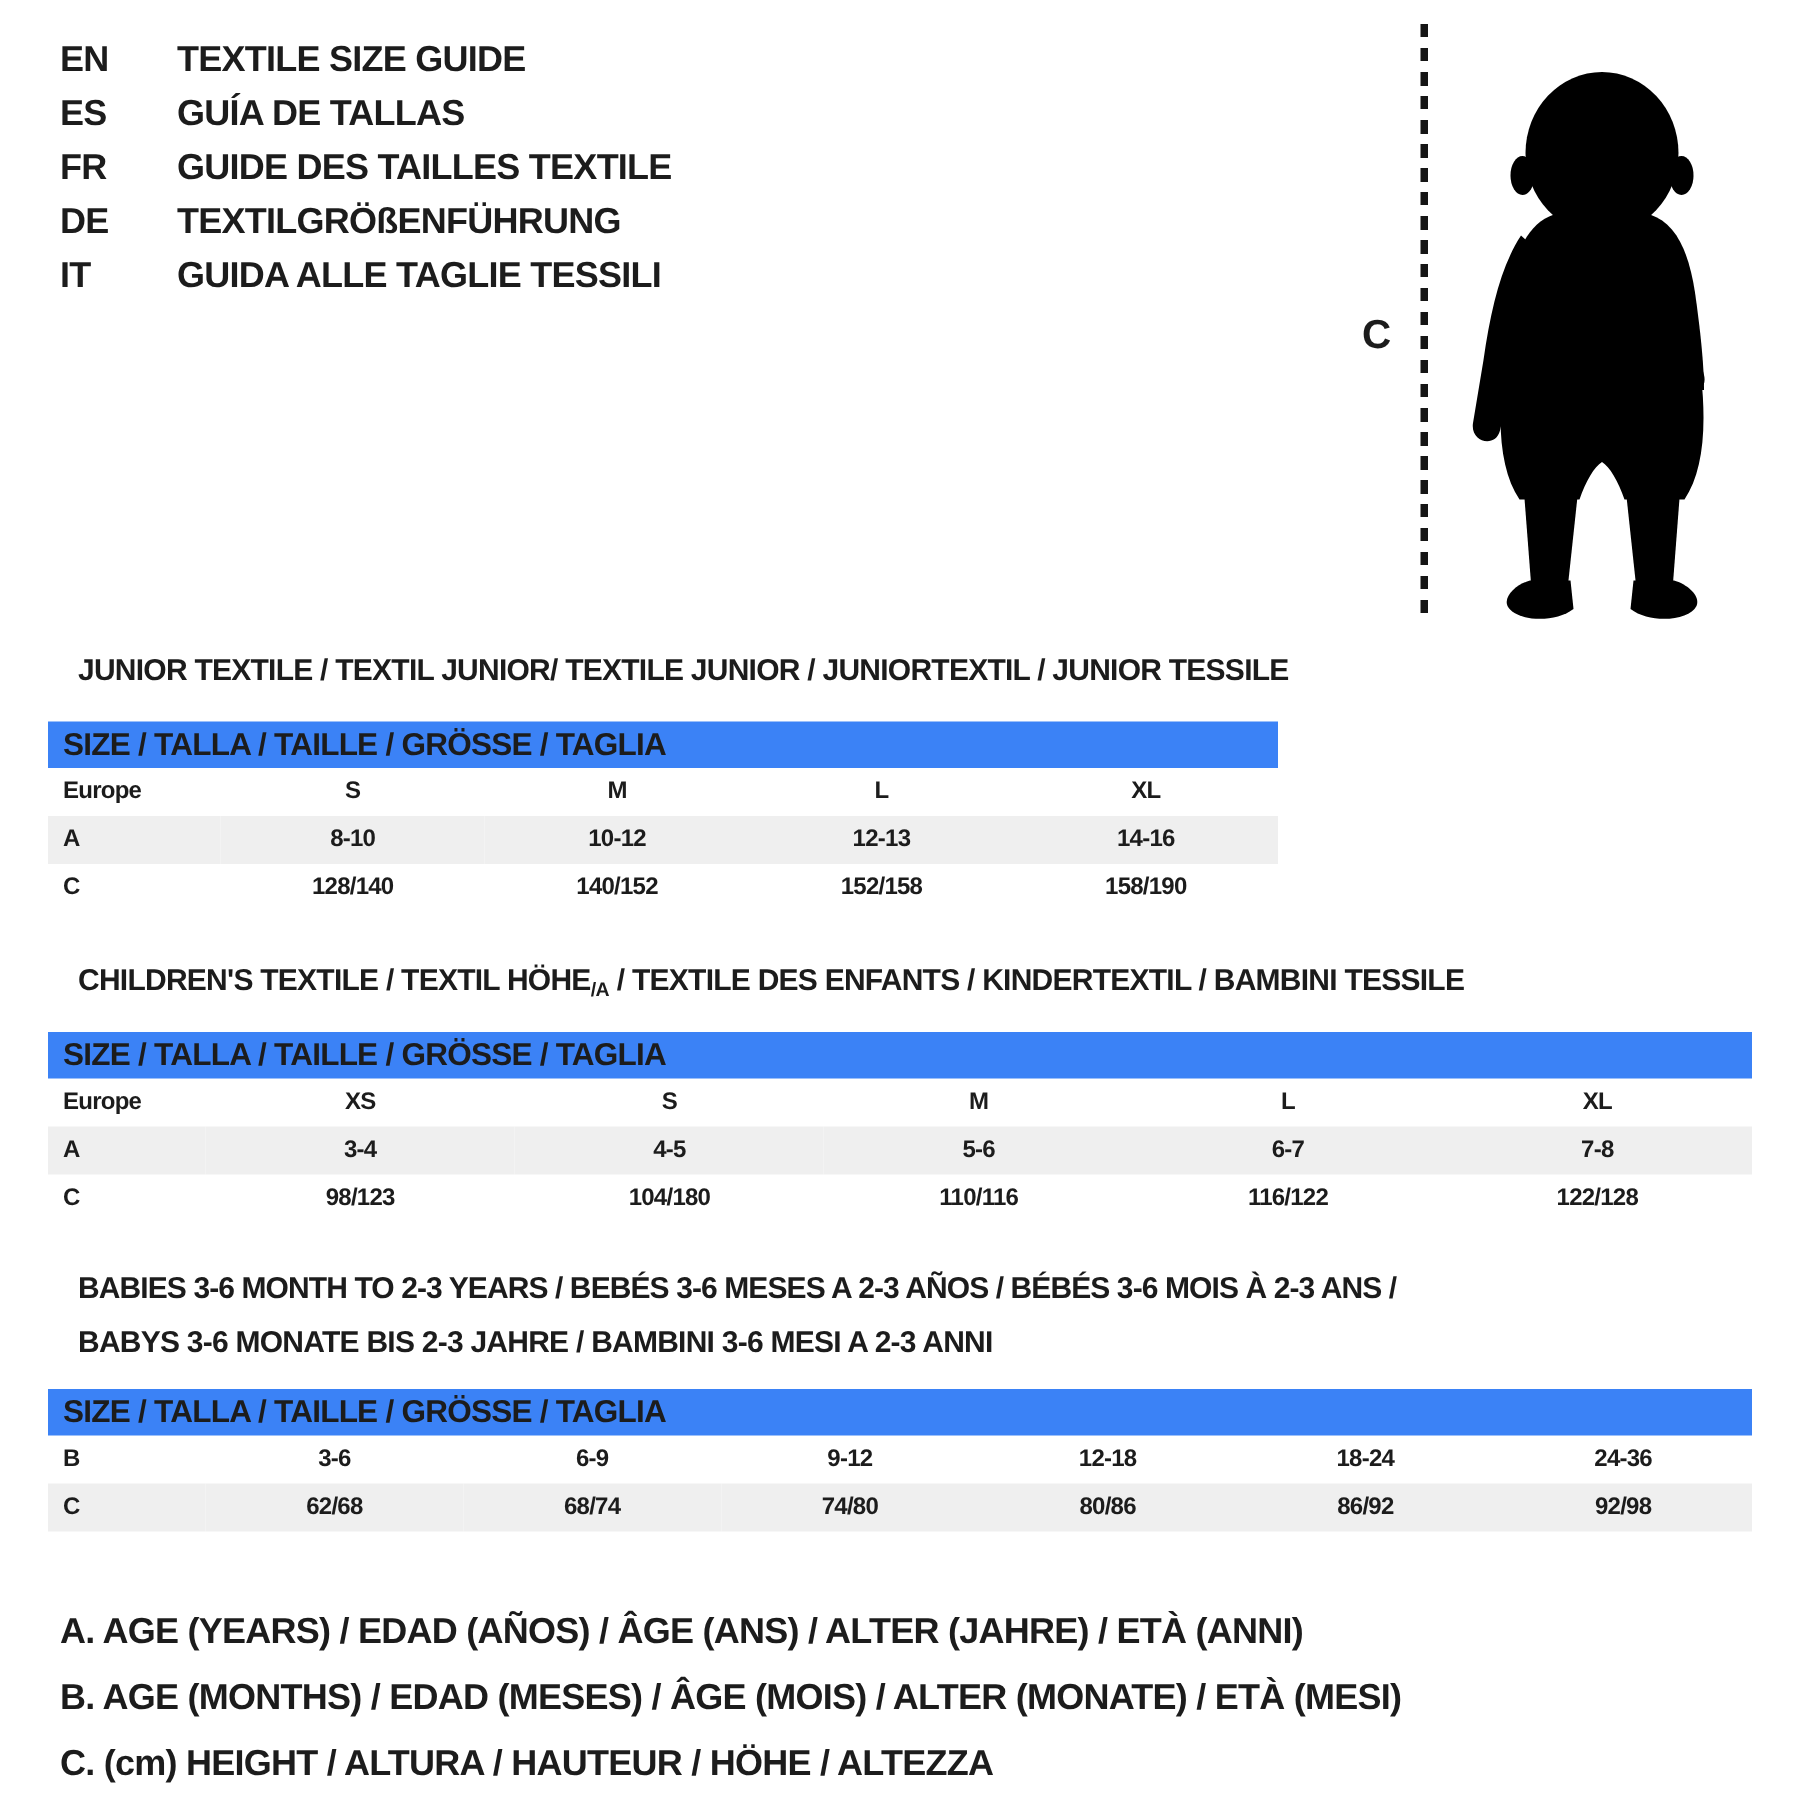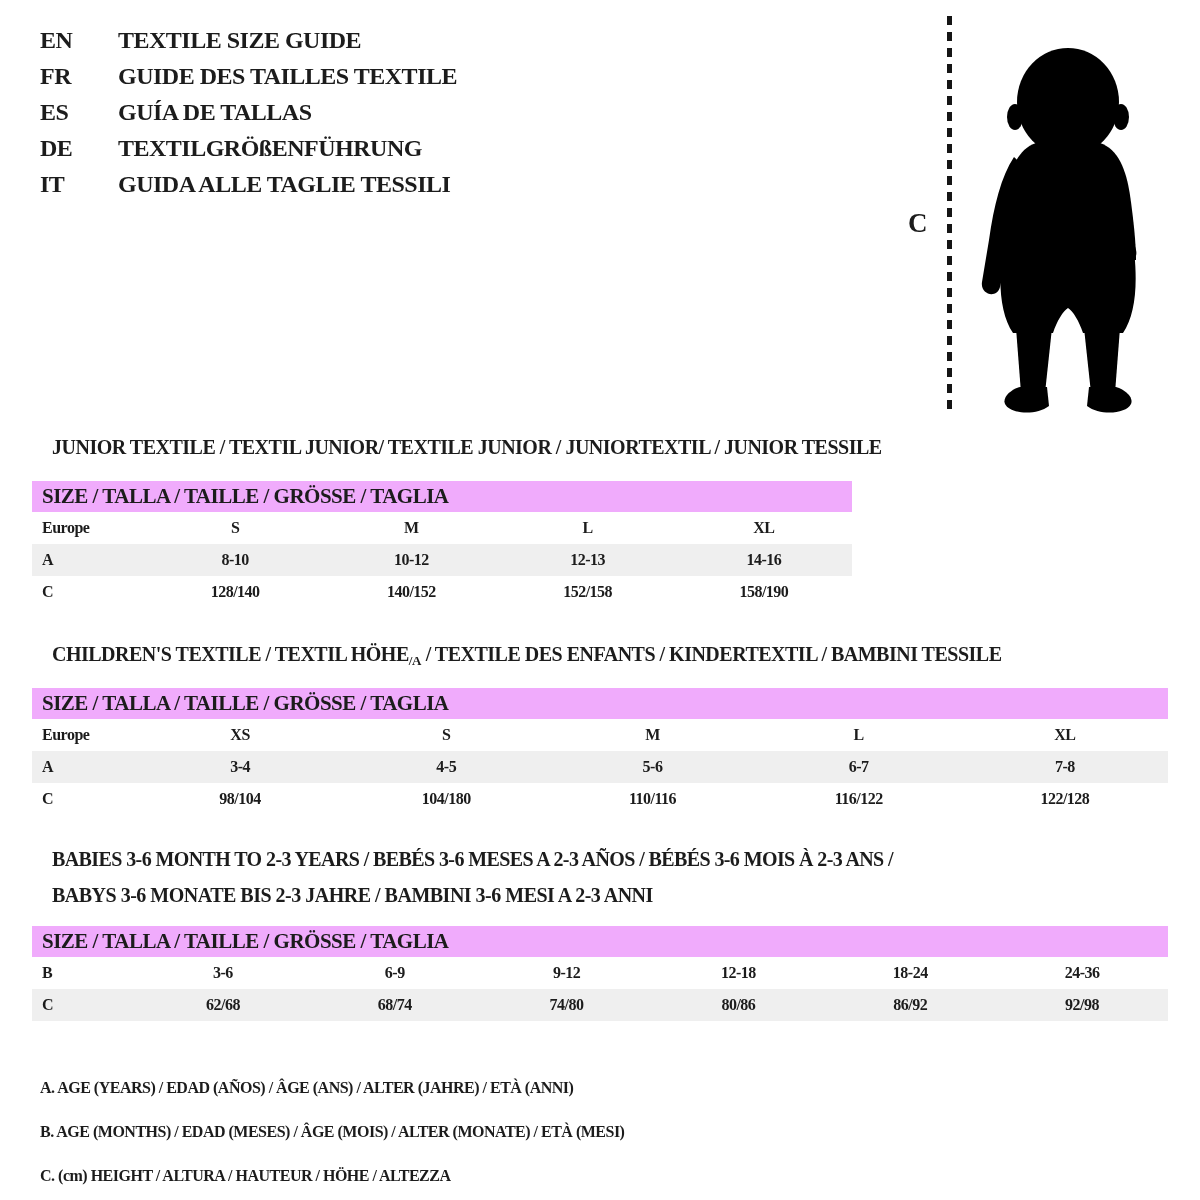--- a/index.html
+++ b/index.html
@@ -2,21 +2,21 @@
 <html><head>
 <meta charset="utf-8">
 <style>
   * { margin:0; padding:0; box-sizing:border-box; }
   html,body { background:#ffffff; }
   #stage {
     position:relative;
     width:1200px; height:1200px;
     background:#ffffff;
     color:#1c1c1c;
-    font-family:Liberation Serif, serif;
+    font-family:Liberation Sans, sans-serif;
     font-weight:bold;
     overflow:hidden;
   }
 
   
   #lang-block { position:absolute; left:40px; top:22px; }
   .lang-row { display:flex; height:36px; align-items:center; }
   .lang-code  { width:78px; font-size:24px; letter-spacing:-0.5px; }
   .lang-label { font-size:24px; letter-spacing:-0.5px; }
 
@@ -35,60 +35,60 @@
   
   .section-title {
     position:absolute; left:52px;
     font-size:20px; letter-spacing:-0.5px; white-space:nowrap;
   }
   .title-sub { font-size:13px; position:relative; top:4px; letter-spacing:-0.3px; }
 
   .sizebar {
     position:absolute; left:32px;
     height:31px; line-height:31px;
-    background:#f0abfc;
+    background:#3b82f6;
     padding-left:10px;
     font-size:21px; letter-spacing:-0.5px;
   }
   .w-narrow { width:820px; }
   .w-wide   { width:1136px; }
 
   table.size-table {
     position:absolute; left:32px;
     border-collapse:collapse; table-layout:fixed;
   }
   table.size-table td {
     height:32px; text-align:center; vertical-align:middle;
     font-size:16px; font-weight:bold; letter-spacing:-0.5px;
     padding:0;
   }
   table.size-table td.rowlabel { text-align:left; padding-left:10px; }
   table.size-table tr.shaded { background:#efefef; }
 
   
   #legend { position:absolute; left:40px; top:1066px; }
-  .legend-line { height:44px; line-height:44px; font-size:16px; letter-spacing:-0.5px; white-space:nowrap; }
+  .legend-line { height:44px; line-height:44px; font-size:24px; letter-spacing:-0.5px; white-space:nowrap; }
 </style>
 </head>
 <body>
 
 <div id="stage">
 
   <div id="lang-block">
       <div class="lang-row">
         <span class="lang-code">EN</span>
         <span class="lang-label">TEXTILE SIZE GUIDE</span>
       </div>
       <div class="lang-row">
+        <span class="lang-code">ES</span>
+        <span class="lang-label">GUÍA DE TALLAS</span>
+      </div>
+      <div class="lang-row">
         <span class="lang-code">FR</span>
         <span class="lang-label">GUIDE DES TAILLES TEXTILE</span>
-      </div>
-      <div class="lang-row">
-        <span class="lang-code">ES</span>
-        <span class="lang-label">GUÍA DE TALLAS</span>
       </div>
       <div class="lang-row">
         <span class="lang-code">DE</span>
         <span class="lang-label">TEXTILGRÖßENFÜHRUNG</span>
       </div>
       <div class="lang-row">
         <span class="lang-code">IT</span>
         <span class="lang-label">GUIDA ALLE TAGLIE TESSILI</span>
       </div>
     </div>
@@ -167,21 +167,21 @@
         <tr class="shaded">
           <td class="rowlabel">A</td>
           <td>3-4</td>
           <td>4-5</td>
           <td>5-6</td>
           <td>6-7</td>
           <td>7-8</td>
         </tr>
         <tr>
           <td class="rowlabel">C</td>
-          <td>98/104</td>
+          <td>98/123</td>
           <td>104/180</td>
           <td>110/116</td>
           <td>116/122</td>
           <td>122/128</td>
         </tr>
       </tbody>
   </table>
 
   <div class="section-title" style="top:848px; letter-spacing:-0.6px">BABIES 3-6 MONTH TO 2-3 YEARS / BEBÉS 3-6 MESES A 2-3 AÑOS / BÉBÉS 3-6 MOIS À 2-3 ANS /</div>
   <div class="section-title" style="top:884px">BABYS 3-6 MONATE BIS 2-3 JAHRE / BAMBINI 3-6 MESI A 2-3 ANNI</div>

